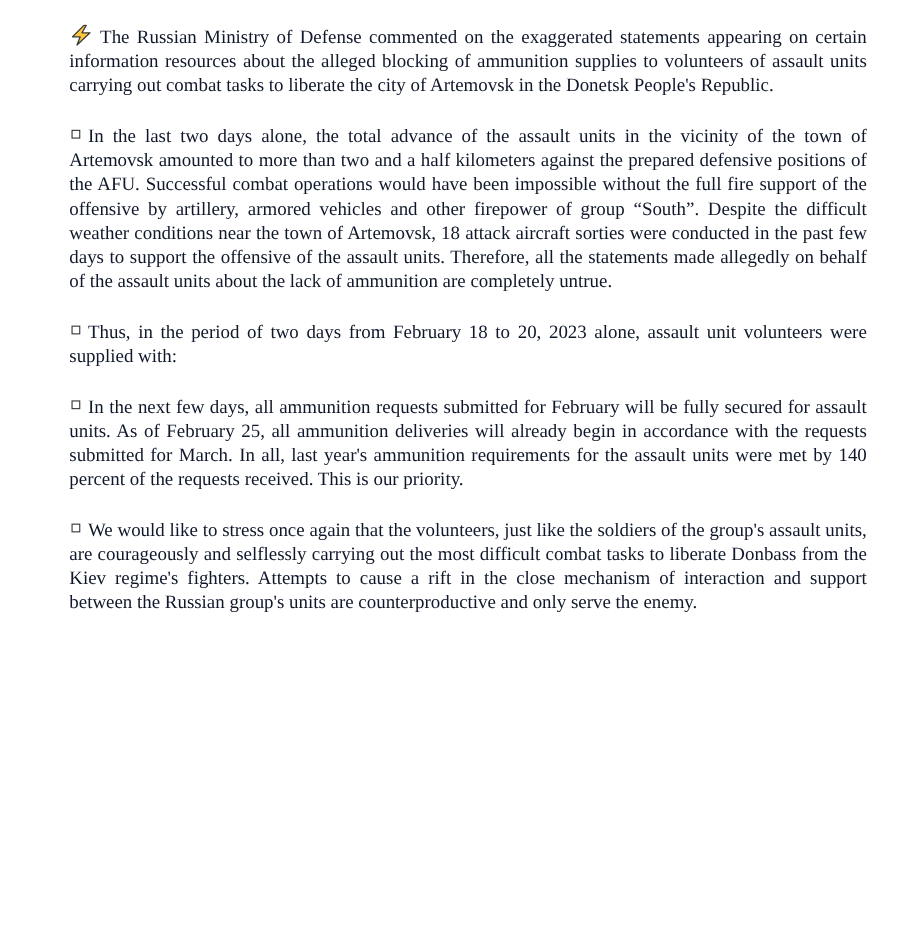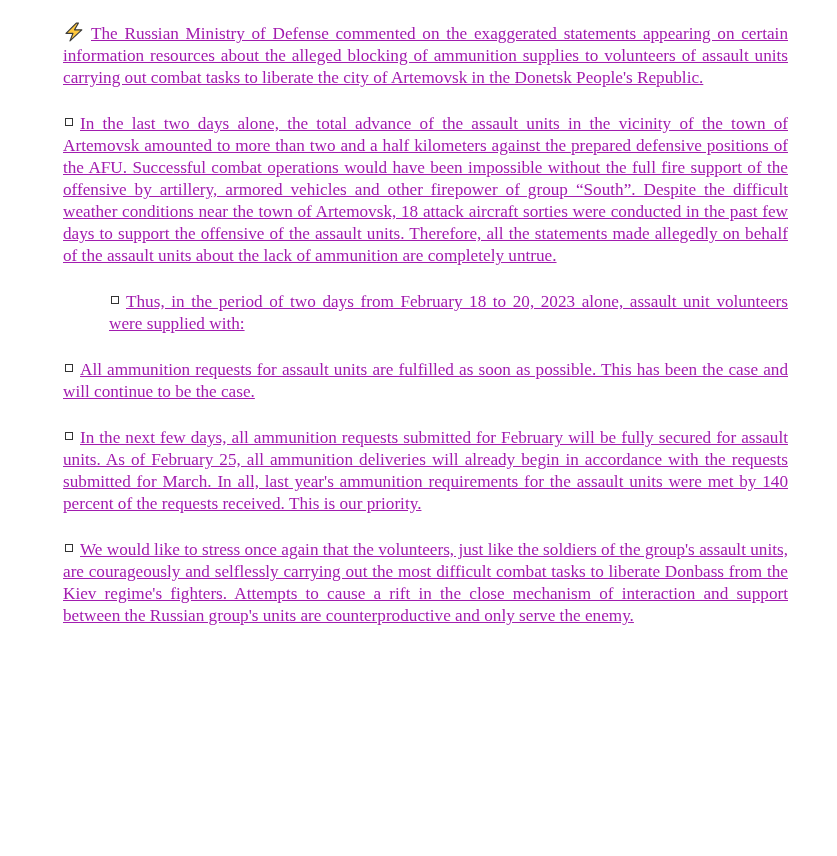--- a/index.html
+++ b/index.html
@@ -14,23 +14,22 @@
     position: relative;
   }
   .doc {
     position: absolute;
     left: 63px;
     top: 22px;
     width: 725px;
     font-family: "Liberation Serif", "DejaVu Serif", serif;
     font-size: 17.2px;
     line-height: 22px;
-    color: #a21caf;
+    color: #0f172a;
     text-align: justify;
-    text-decoration: underline;
   }
   .para {
     margin: 0 0 24px 0;
   }
   .line-block {
     display: block;
   }
   .bolt {
     display: inline-block;
     width: 22px;
@@ -59,26 +58,23 @@
       <path d="M14.5 1.2 L3.2 12.6 H10.8 L7.6 20.8 L20.6 8.6 H12.6 L16.8 1.2 Z" fill="#FFC83D" stroke="#3a3a3a" stroke-width="1.3" stroke-linejoin="round"></path>
     </svg><span>The Russian Ministry of Defense commented on the exaggerated statements appearing on certain information resources about the alleged blocking of ammunition supplies to volunteers of assault units carrying out combat tasks to liberate the city of Artemovsk in the Donetsk People's Republic.</span>
   </p>
 
 
   <p class="para">
     <span class="bullet"></span><span>In the last two days alone, the total advance of the assault units in the vicinity of the town of Artemovsk amounted to more than two and a half kilometers against the prepared defensive positions of the AFU. Successful combat operations would have been impossible without the full fire support of the offensive by artillery, armored vehicles and other firepower of group “South”. Despite the difficult weather conditions near the town of Artemovsk, 18 attack aircraft sorties were conducted in the past few days to support the offensive of the assault units. Therefore, all the statements made allegedly on behalf of the assault units about the lack of ammunition are completely untrue.</span>
   </p>
 
   <p class="para">
-    <span class="line-block" style="text-align: justify; text-align-last: left; margin-left: 46px;"><span class="bullet"></span><span>Thus, in the period of two days from February 18 to 20, 2023 alone, assault unit volunteers were supplied with:</span></span>
+    <span class="line-block" style="text-align: justify; text-align-last: left;"><span class="bullet"></span><span>Thus, in the period of two days from February 18 to 20, 2023 alone, assault unit volunteers were supplied with:</span></span>
   </p>
 
-  <p class="para">
-    <span class="bullet"></span><span>All ammunition requests for assault units are fulfilled as soon as possible. This has been the case and will continue to be the case.</span>
-  </p>
 
   <p class="para">
     <span class="bullet"></span><span>In the next few days, all ammunition requests submitted for February will be fully secured for assault units. As of February 25, all ammunition deliveries will already begin in accordance with the requests submitted for March. In all, last year's ammunition requirements for the assault units were met by 140 percent of the requests received. This is our priority.</span>
   </p>
 
   <p class="para">
     <span class="bullet"></span><span>We would like to stress once again that the volunteers, just like the soldiers of the group's assault units, are courageously and selflessly carrying out the most difficult combat tasks to liberate Donbass from the Kiev regime's fighters. Attempts to cause a rift in the close mechanism of interaction and support between the Russian group's units are counterproductive and only serve the enemy.</span>
   </p>
 
 </div>

